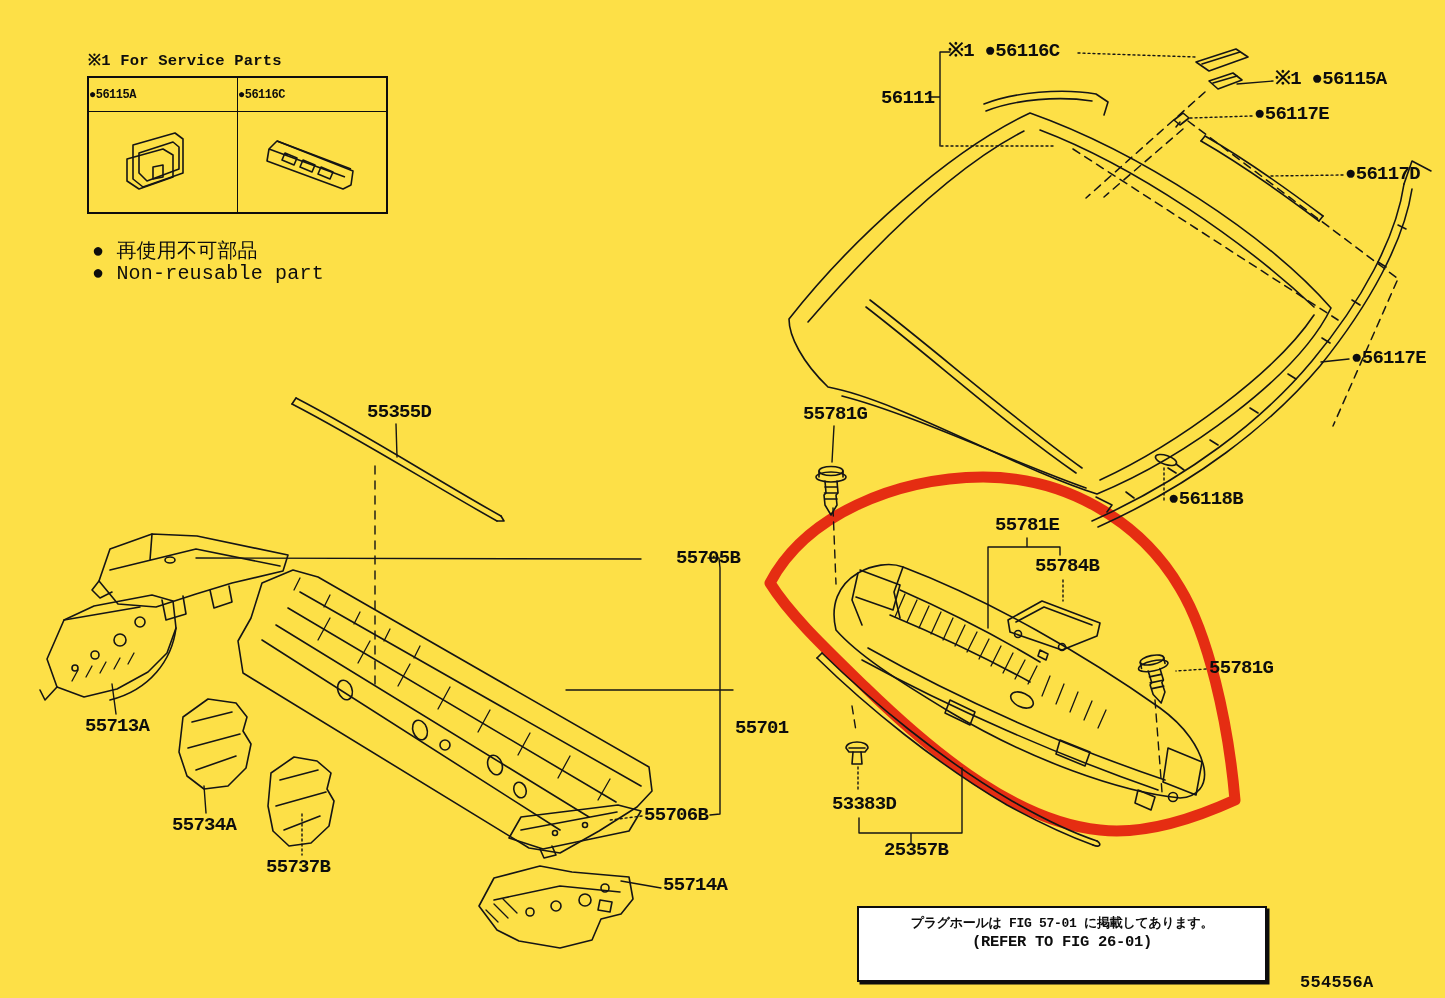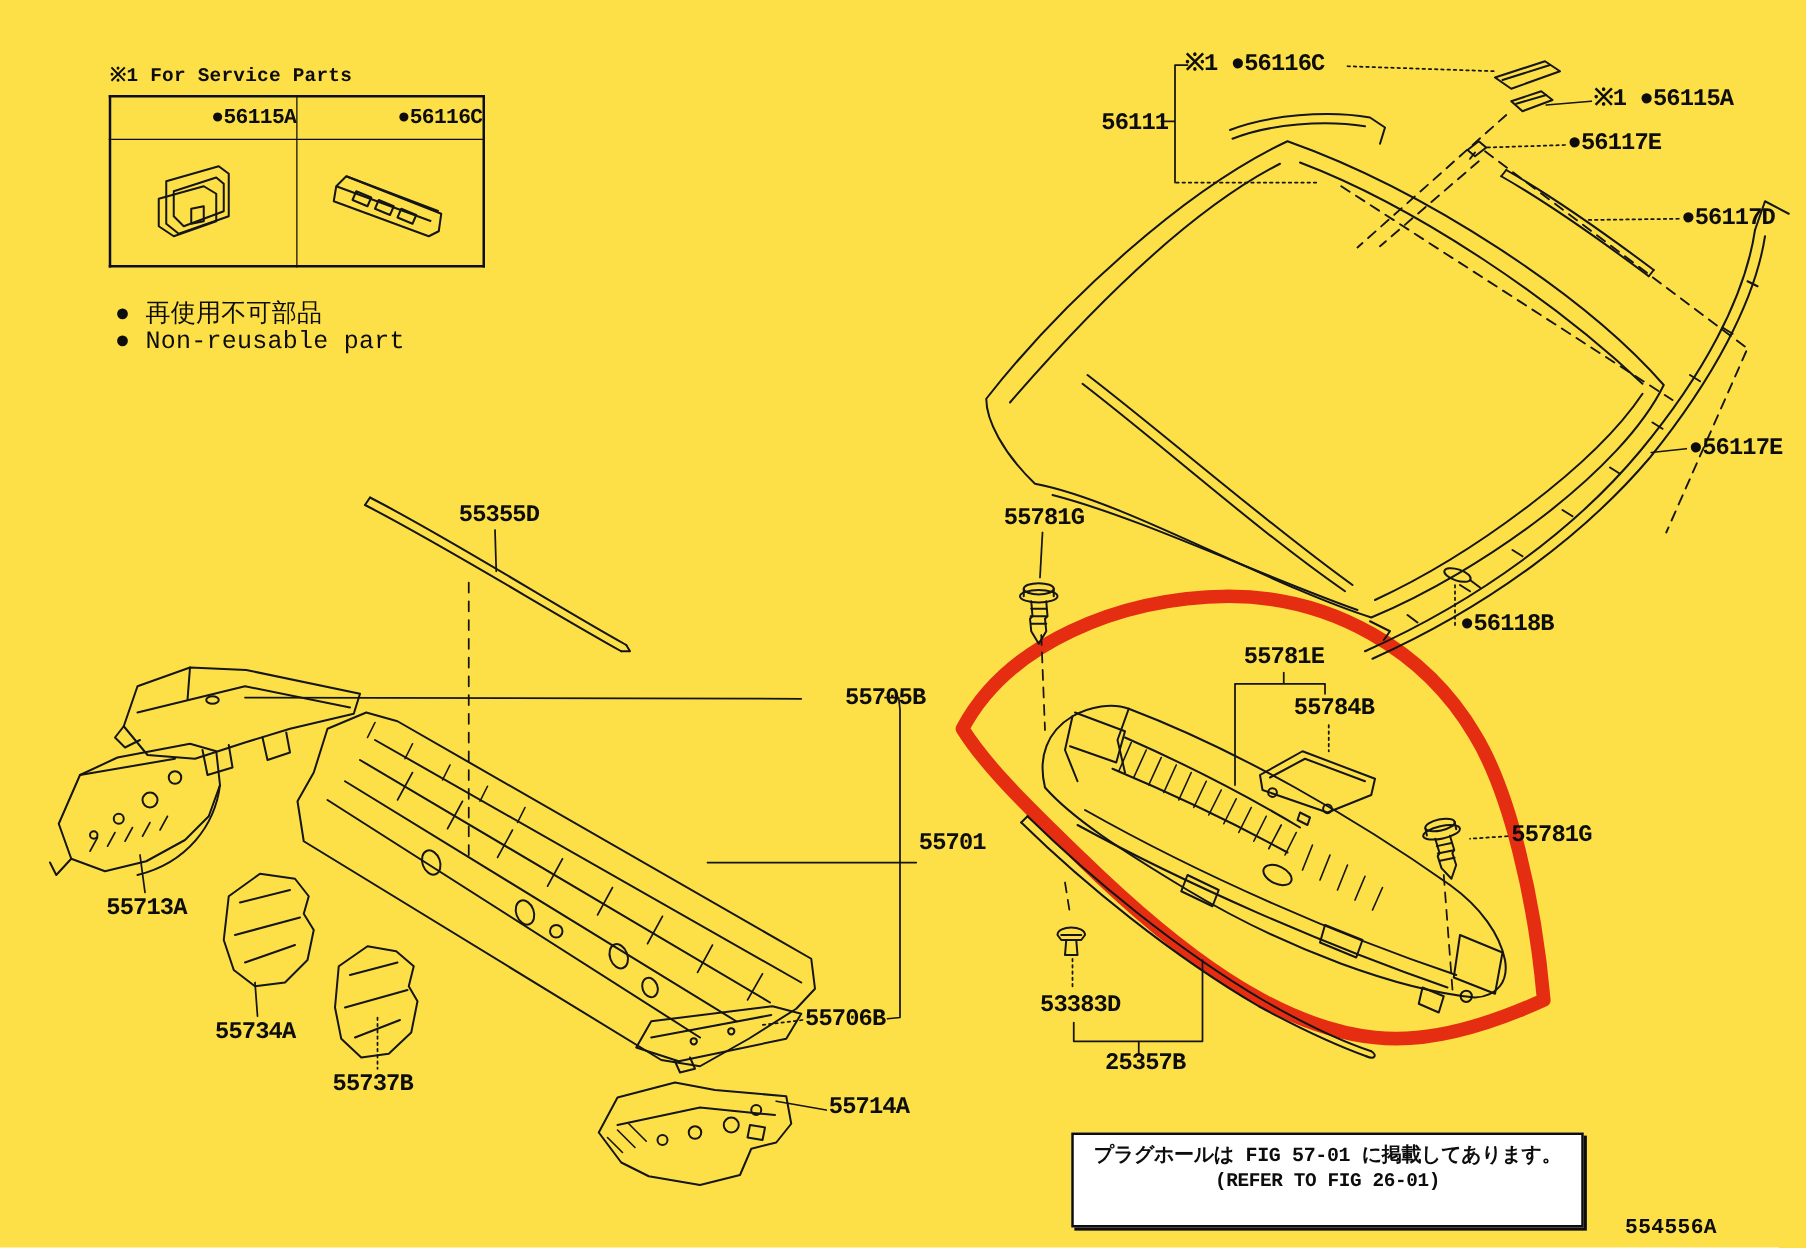--- a/index.html
+++ b/index.html
@@ -2,30 +2,30 @@
 <html style="--red: #e52d12;"><head>
 <meta charset="utf-8">
 <style>
   html,body{margin:0;padding:0;background:#fff;}
   .stage{position:relative;width:1445px;height:998px;background:#fde047;overflow:hidden;
          font-family:Liberation Mono, monospace;color:#0d0d0d;}
   .stage svg.art{position:absolute;left:0;top:0;}
   .hdr{position:absolute;left:88px;top:48px;font-size:15.5px;font-weight:600;letter-spacing:.2px;}
   table.sp{position:absolute;left:87px;top:76px;width:301px;height:136px;border-collapse:collapse;
            border:2px solid #0d0d0d;table-layout:fixed;}
-  table.sp th{border:1.6px solid #0d0d0d;height:33px;font-size:17px;font-weight:700;
-              letter-spacing:-.5px;text-align:right;padding:0;}
+  table.sp th{border:1.6px solid #0d0d0d;height:33px;font-size:12px;font-weight:700;
+              letter-spacing:-.5px;text-align:left;padding:0;}
   table.sp td{border:1.6px solid #0d0d0d;height:100px;text-align:center;vertical-align:middle;padding:0;}
   .legend{position:absolute;font-size:20px;letter-spacing:.2px;white-space:nowrap;}
   .callout{position:absolute;font-size:19px;font-weight:700;letter-spacing:-.7px;
            white-space:nowrap;line-height:20px;cursor:pointer;}
   .notebox{position:absolute;left:857px;top:906px;width:410px;height:76px;box-sizing:border-box;
            border:2.4px solid #0d0d0d;box-shadow:2.5px 2.5px 0 #0d0d0d;background:#fff;
            text-align:center;padding-top:6px;}
-  .notebox .l1{font-size:16px;font-weight:700;letter-spacing:-.3px;}
+  .notebox .l1{font-size:13px;font-weight:700;letter-spacing:-.3px;}
   .notebox .l2{font-size:14px;margin-top:2px;letter-spacing:-.2px;}
   .notebox .l3{font-size:15.5px;font-weight:700;margin-top:1px;letter-spacing:-.3px;}
   .figcode{position:absolute;left:1300px;top:973px;font-size:17px;font-weight:600;letter-spacing:.3px;}
 </style>
 </head>
 <body>
 
 <div class="stage">
 
   <svg class="art" width="1445" height="998" viewBox="0 0 1445 998" fill="none" stroke="#151515" stroke-width="1.6" stroke-linecap="round" stroke-linejoin="round">
@@ -275,21 +275,21 @@
     </tr>
   </tbody>
     </table>
 
   <div class="legend" style="left:92px;top:237px">● 再使用不可部品</div>
   <div class="legend" style="left:92px;top:262px">● Non-reusable part</div>
 
   <div id="callout-layer">
       <div class="callout" style="left: 367px; top: 402px;">55355D</div>
       <div class="callout" style="left: 676px; top: 548px;">55705B</div>
-      <div class="callout" style="left: 735px; top: 664px;">55701</div>
+      <div class="callout" style="left: 735px; top: 718px;">55701</div>
       <div class="callout" style="left: 644px; top: 805px;">55706B</div>
       <div class="callout" style="left: 85px; top: 716px;">55713A</div>
       <div class="callout" style="left: 172px; top: 815px;">55734A</div>
       <div class="callout" style="left: 266px; top: 857px;">55737B</div>
       <div class="callout" style="left: 663px; top: 875px;">55714A</div>
       <div class="callout" style="left: 881px; top: 88px;">56111</div>
       <div class="callout" style="left: 948px; top: 41px;">※1 ●56116C</div>
       <div class="callout" style="left: 1275px; top: 69px;">※1 ●56115A</div>
       <div class="callout" style="left: 1254px; top: 104px;">●56117E</div>
       <div class="callout" style="left: 1345px; top: 164px;">●56117D</div>

